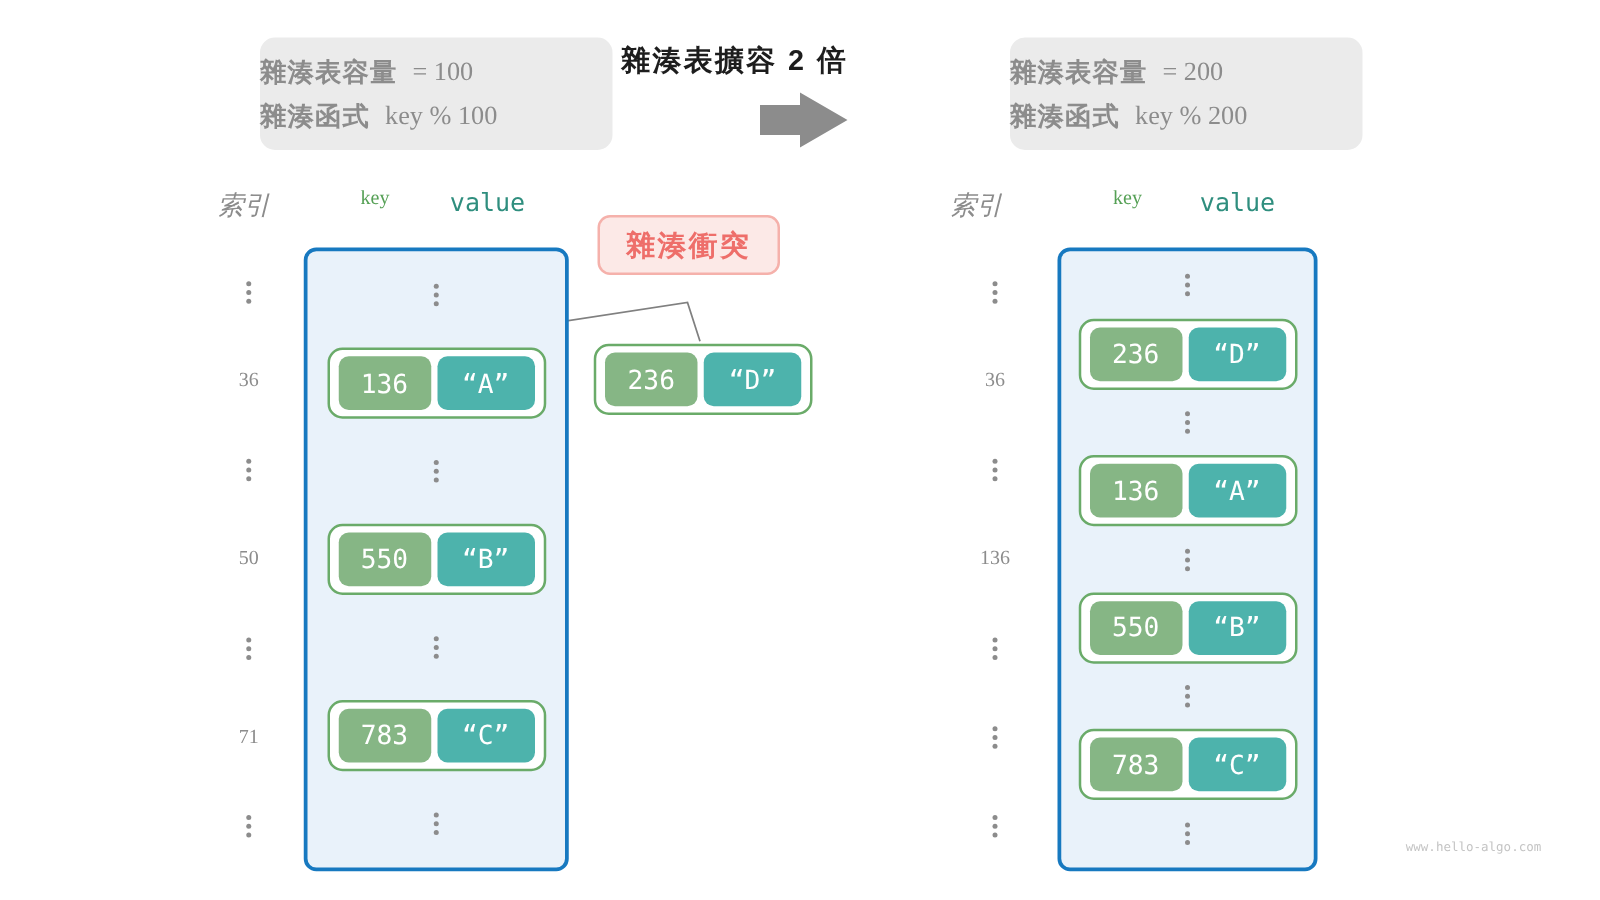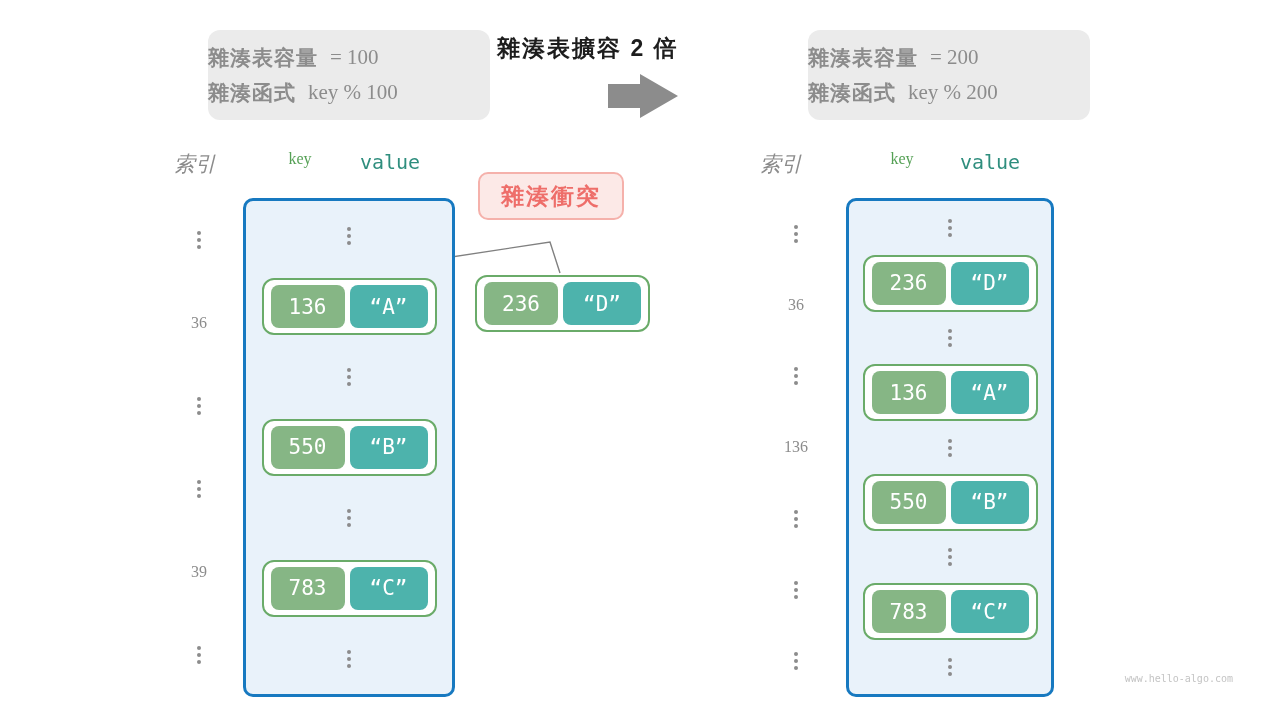--- a/index.html
+++ b/index.html
@@ -131,28 +131,31 @@
       <span class="index-num">36</span>
     </div>
     <div class="slot">
       <div class="vdots">
         <i></i>
         <i></i>
         <i></i>
       </div>
     </div>
     <div class="slot">
-      <div class="vdots">
-        <i></i>
-        <i></i>
-        <i></i>
-      </div>
-    </div>
-    <div class="slot">
-      <span class="index-num">39</span>
+      <span class="index-num">50</span>
+    </div>
+    <div class="slot">
+      <div class="vdots">
+        <i></i>
+        <i></i>
+        <i></i>
+      </div>
+    </div>
+    <div class="slot">
+      <span class="index-num">71</span>
     </div>
     <div class="slot">
       <div class="vdots">
         <i></i>
         <i></i>
         <i></i>
       </div>
     </div>
   </div>
 <div class="table-box" id="left-table">

